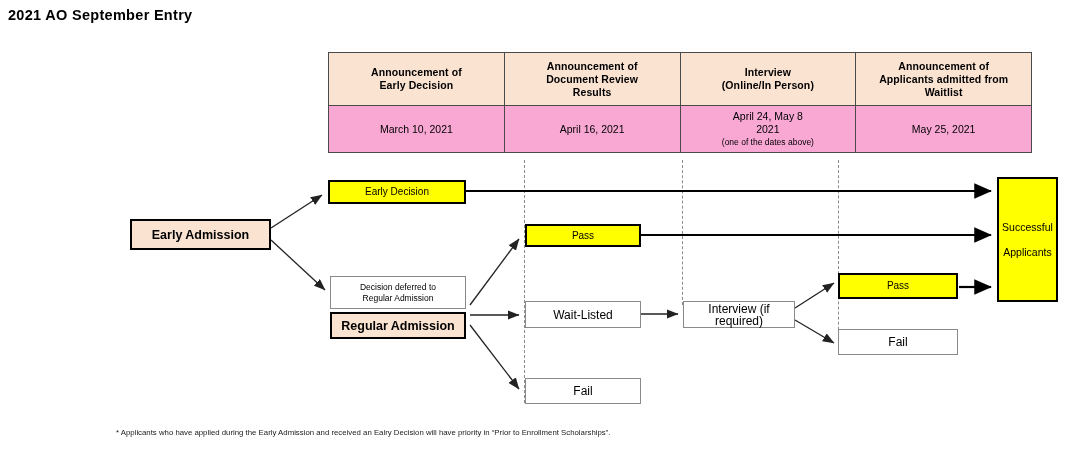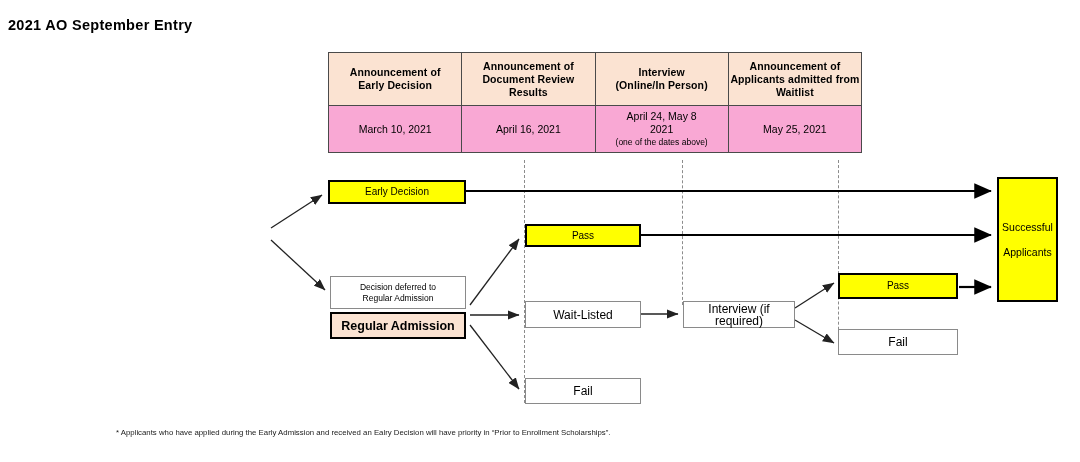--- a/index.html
+++ b/index.html
@@ -15,32 +15,32 @@
     position: relative;
     width: 1080px;
     height: 462px;
     background: #ffffff;
     overflow: hidden;
   }
   
   #title {
     position: absolute;
     left: 8px;
-    top: 17px;
+    top: 7px;
     font-size: 14.5px;
     font-weight: bold;
     letter-spacing: 0.3px;
     white-space: nowrap;
   }
   
   #schedule {
     position: absolute;
     left: 328px;
     top: 52px;
-    width: 534px;
+    width: 704px;
     border-collapse: collapse;
     table-layout: fixed;
     padding-left: 6px;
   }
   #schedule td {
     border: 1px solid #4a4a4a;
     text-align: center;
     vertical-align: middle;
     padding: 0;
   }
@@ -201,20 +201,23 @@
 
     <line x1="640" y1="314" x2="678" y2="314" stroke="#222222" stroke-width="1.3" marker-end="url(#ah-thin)"></line>
 
     <line x1="795" y1="308" x2="834" y2="283" stroke="#222222" stroke-width="1.3" marker-end="url(#ah-thin)"></line>
 
     <line x1="795" y1="320" x2="834" y2="343" stroke="#222222" stroke-width="1.3" marker-end="url(#ah-thin)"></line>
 
     <line x1="959" y1="287" x2="991" y2="287" stroke="#000000" stroke-width="2.2" marker-end="url(#ah-thick)"></line>
   </svg>
 
+  <div class="box peach" style="left:130px; top:219px; width:141px; height:31px;">
+    <span>Early Admission</span>
+  </div>
 
   <div class="box yellow" style="left:328px; top:180px; width:138px; height:24px;">
     <span>Early Decision</span>
   </div>
 
   <div class="box plain2" style="left:330px; top:276px; width:136px; height:33px; flex-direction:column; font-size:8.5px; line-height:11px;">
     <span>Decision deferred to</span>
     <span>Regular Admission</span>
   </div>
 

